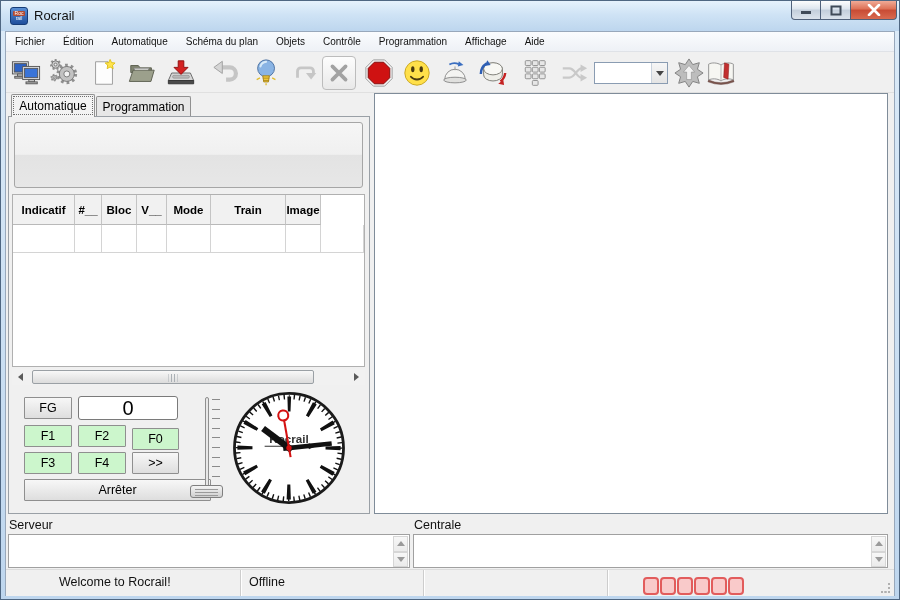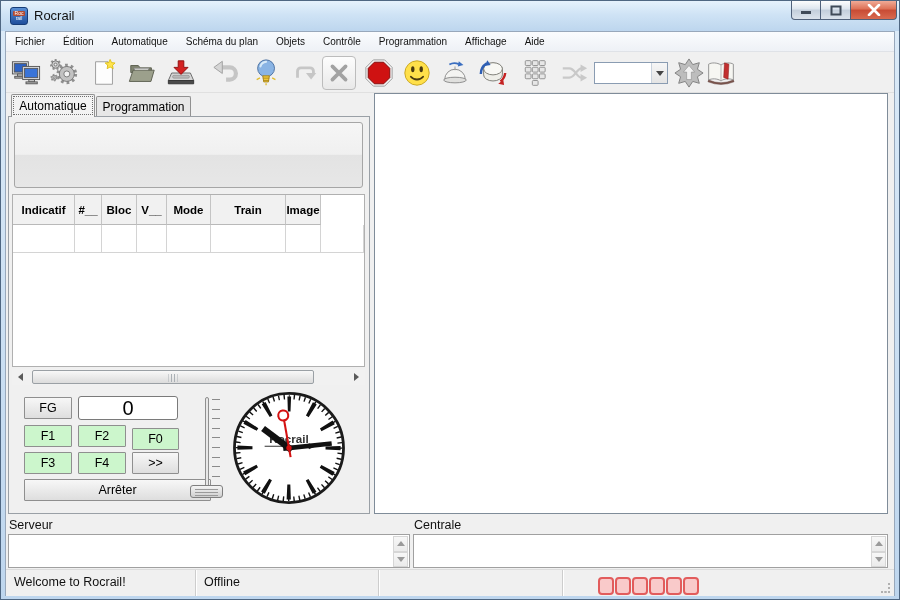--- a/index.html
+++ b/index.html
@@ -84,21 +84,21 @@
   .io-label{position:absolute;font-size:12.5px;color:#111;}
   .io-area{position:absolute;height:34px;background:#fff;border:1px solid #a0a0a0;}
   .io-sb{position:absolute;right:1px;top:1px;width:15px;height:31px;display:flex;flex-direction:column;}
   .io-sb .b{flex:1;background:linear-gradient(#f7f7f7,#ebebeb);border:1px solid #d6d6d6;display:flex;align-items:center;justify-content:center;}
   .tri-up{width:0;height:0;border-left:4px solid transparent;border-right:4px solid transparent;border-bottom:5px solid #9a9a9a;}
   .tri-dn2{width:0;height:0;border-left:4px solid transparent;border-right:4px solid transparent;border-top:5px solid #9a9a9a;}
   
   .statusbar{position:absolute;left:0;right:0;top:537px;height:27px;background:#f0f0f0;border-top:1px solid #dcdcdc;
              display:flex;font-size:12.5px;color:#111;}
   .scell{padding:5px 0 0 8px;border-right:1px solid #cdcdcd;box-shadow:1px 0 0 #fff;}
-  .scell.c1{width:190px;}.scell.c2{width:183px;}.scell.c3{width:184px;}.scell.c4{width:173px;}
+  .scell.c1{width:190px;margin-left:45px;}.scell.c2{width:183px;}.scell.c3{width:184px;}.scell.c4{width:173px;}
   .scell.c5{flex:1;border-right:none;box-shadow:none;display:flex;align-items:center;}
   .sensors{display:flex;gap:1px;margin-left:27px;}
   .sensor{width:16px;height:18px;border:2px solid #e25c5c;border-radius:4px;background:#f9caca;}
   .grip{position:absolute;right:3px;bottom:3px;}
 </style>
 </head>
 <body>
 
 <div id="stage">
 

